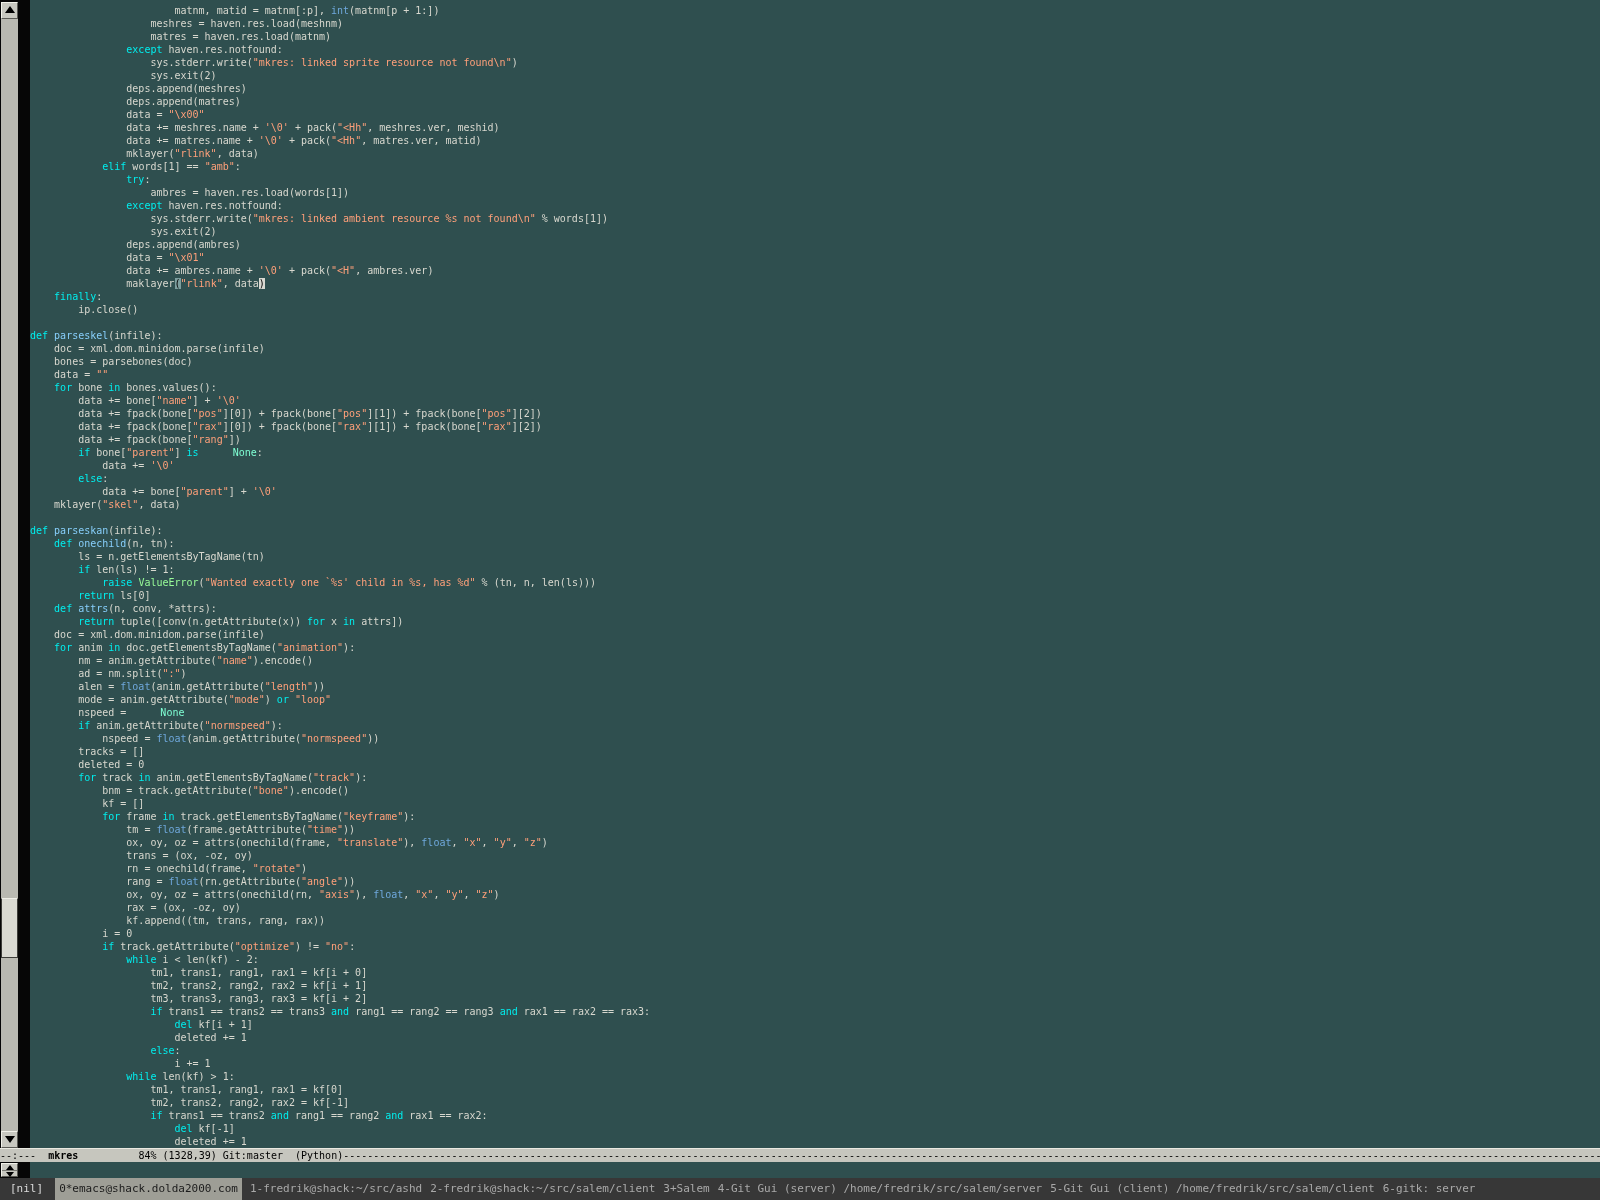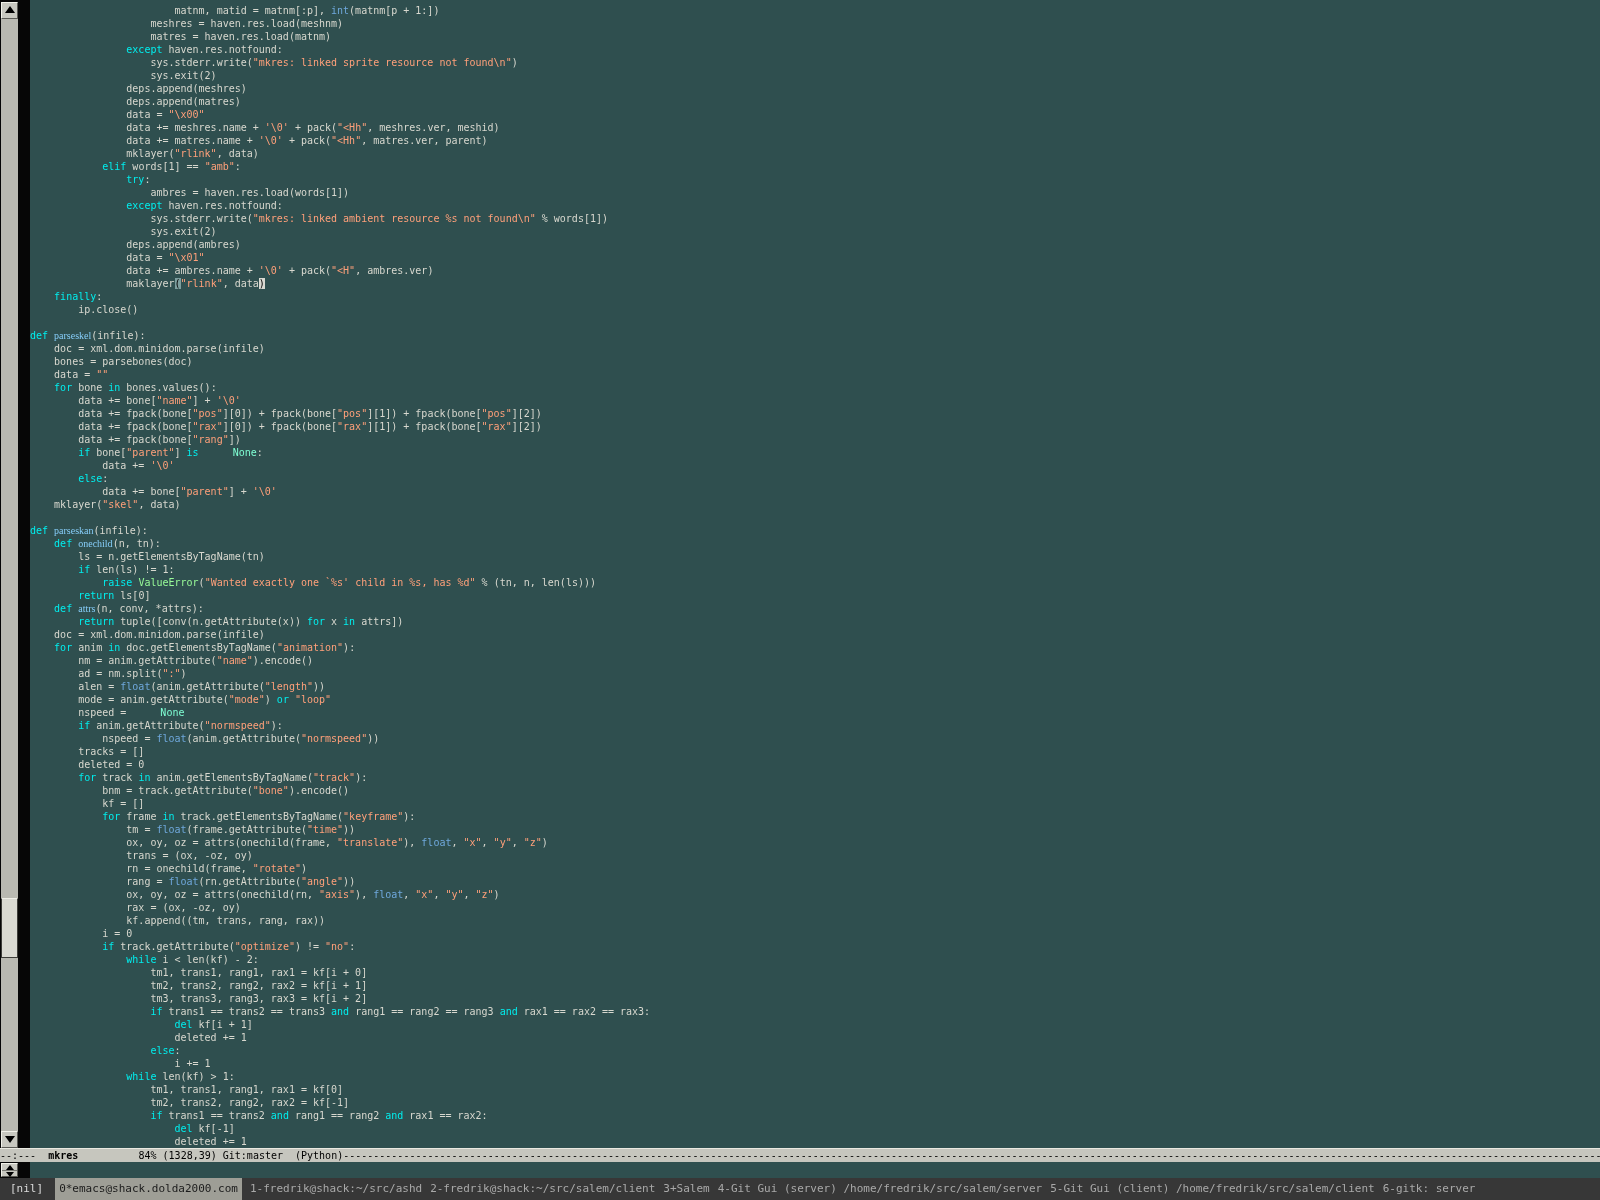--- a/index.html
+++ b/index.html
@@ -17,21 +17,21 @@
   #sb-track{position:absolute;left:1px;top:19px;width:17px;height:1112px;background:#b9b9b1;}
   #sb-thumb{position:absolute;left:0px;top:879px;width:15px;height:58px;background:#d9d9d1;
             border:1px solid #3c3c38;border-top-color:#efefe7;}
   
   #codearea{position:absolute;left:30px;top:0;width:1574px;height:1148px;overflow:hidden;
             padding-top:4px;font-size:10px;line-height:13px;color:#d8d8cf;}
   .cl{height:13px;white-space:pre;}
   .d{color:#d8d8cf;}
   .k{color:#00eeee;}
   .s{color:#ffa07a;}
-  .f{color:#87cefa;font-family:Liberation Serif, serif;}
+  .f{color:#87cefa;}
   .b{color:#6fa8dc;}
   .t{color:#98fb98;}
   .c{color:#7fffd4;padding-left:28px;}
   .pm{background:#7d9e9e;color:#000;}
   .cur{background:#d9d9d2;color:#000;}
   
   #modeline{position:absolute;left:0;top:1148px;width:1600px;height:14px;background:#c6c6be;
             color:#000;font-size:10px;line-height:14px;white-space:pre;overflow:hidden;
             border-top:1px solid #e9e9e1;box-sizing:border-box;}
   #modeline .bold{font-weight:bold;}
@@ -76,21 +76,21 @@
       <div class="cl"><span class="d">                        matnm, matid = matnm[:p], </span><span class="b">int</span><span class="d">(matnm[p + 1:])</span></div>
       <div class="cl"><span class="d">                    meshres = haven.res.load(meshnm)</span></div>
       <div class="cl"><span class="d">                    matres = haven.res.load(matnm)</span></div>
       <div class="cl"><span class="d">                </span><span class="k">except</span><span class="d"> haven.res.notfound:</span></div>
       <div class="cl"><span class="d">                    sys.stderr.write(</span><span class="s">"mkres: linked sprite resource not found\n"</span><span class="d">)</span></div>
       <div class="cl"><span class="d">                    sys.exit(2)</span></div>
       <div class="cl"><span class="d">                deps.append(meshres)</span></div>
       <div class="cl"><span class="d">                deps.append(matres)</span></div>
       <div class="cl"><span class="d">                data = </span><span class="s">"\x00"</span></div>
       <div class="cl"><span class="d">                data += meshres.name + </span><span class="s">'\0'</span><span class="d"> + pack(</span><span class="s">"&lt;Hh"</span><span class="d">, meshres.ver, meshid)</span></div>
-      <div class="cl"><span class="d">                data += matres.name + </span><span class="s">'\0'</span><span class="d"> + pack(</span><span class="s">"&lt;Hh"</span><span class="d">, matres.ver, parent)</span></div>
+      <div class="cl"><span class="d">                data += matres.name + </span><span class="s">'\0'</span><span class="d"> + pack(</span><span class="s">"&lt;Hh"</span><span class="d">, matres.ver, matid)</span></div>
       <div class="cl"><span class="d">                mklayer(</span><span class="s">"rlink"</span><span class="d">, data)</span></div>
       <div class="cl"><span class="d">            </span><span class="k">elif</span><span class="d"> words[1] == </span><span class="s">"amb"</span><span class="d">:</span></div>
       <div class="cl"><span class="d">                </span><span class="k">try</span><span class="d">:</span></div>
       <div class="cl"><span class="d">                    ambres = haven.res.load(words[1])</span></div>
       <div class="cl"><span class="d">                </span><span class="k">except</span><span class="d"> haven.res.notfound:</span></div>
       <div class="cl"><span class="d">                    sys.stderr.write(</span><span class="s">"mkres: linked ambient resource %s not found\n"</span><span class="d"> % words[1])</span></div>
       <div class="cl"><span class="d">                    sys.exit(2)</span></div>
       <div class="cl"><span class="d">                deps.append(ambres)</span></div>
       <div class="cl"><span class="d">                data = </span><span class="s">"\x01"</span></div>
       <div class="cl"><span class="d">                data += ambres.name + </span><span class="s">'\0'</span><span class="d"> + pack(</span><span class="s">"&lt;H"</span><span class="d">, ambres.ver)</span></div>

